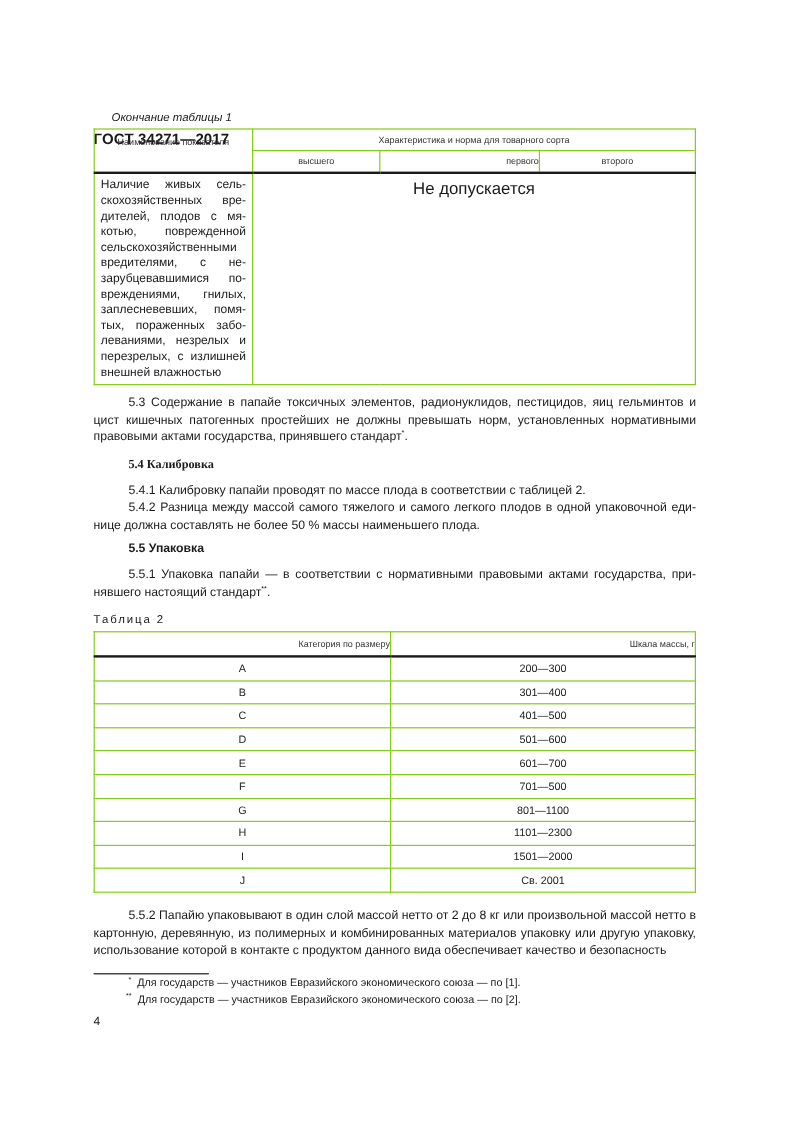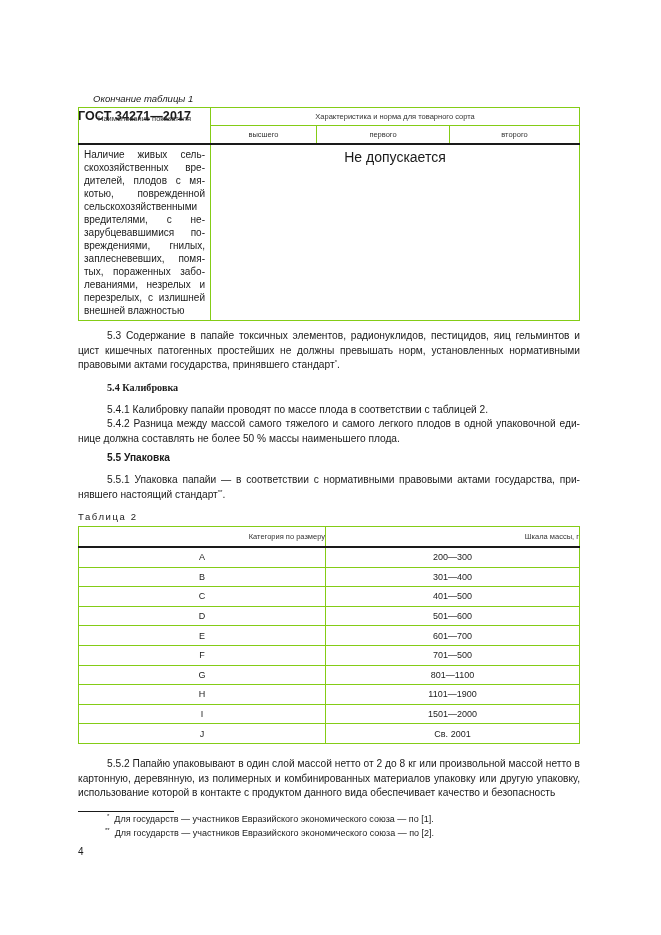--- a/index.html
+++ b/index.html
@@ -37,21 +37,21 @@
 <div class="abs table-cont">Окончание таблицы 1</div>
 
 <table class="t1">
   <tbody>
       <tr style="height:18px;">
     <th rowspan="2" class="thick-b" style="width:121px; border-bottom:2px solid #1a1a1a; line-height:11px; vertical-align:top; padding-top:5px;">Наименование показателя</th>
     <th colspan="3">Характеристика и норма для товарного сорта</th>
   </tr>
   <tr class="thick-bottom" style="height:18px;">
     <th style="width:105px;">высшего</th>
-    <th style="width:132px;">первого</th>
+    <th style="width:132px;text-align:right;">первого</th>
     <th>второго</th>
   </tr>
   <tr>
     <td class="name-cell">Наличие живых сель­скохозяйственных вре­дителей, плодов с мя­котью, поврежденной сельскохозяйственны­ми вредителями, с не­зарубцевавшимися по­вреждениями, гнилых, заплесневевших, помя­тых, пораженных забо­леваниями, незрелых и перезрелых, с излиш­ней внешней влажно­стью</td>
     <td colspan="3" class="value-cell">Не допускается</td>
   </tr>
 </tbody>
   </table>
 
 <div class="abs p" style="top:329px;">
@@ -104,21 +104,21 @@
   <tr>
         <td>F</td>
         <td>701—500</td>
       </tr>
   <tr>
         <td>G</td>
         <td>801—1100</td>
       </tr>
   <tr>
         <td>H</td>
-        <td>1101—1900</td>
+        <td>1101—2300</td>
       </tr>
   <tr>
         <td>I</td>
         <td>1501—2000</td>
       </tr>
   <tr>
         <td>J</td>
         <td>Св. 2001</td>
       </tr>
 </tbody>

